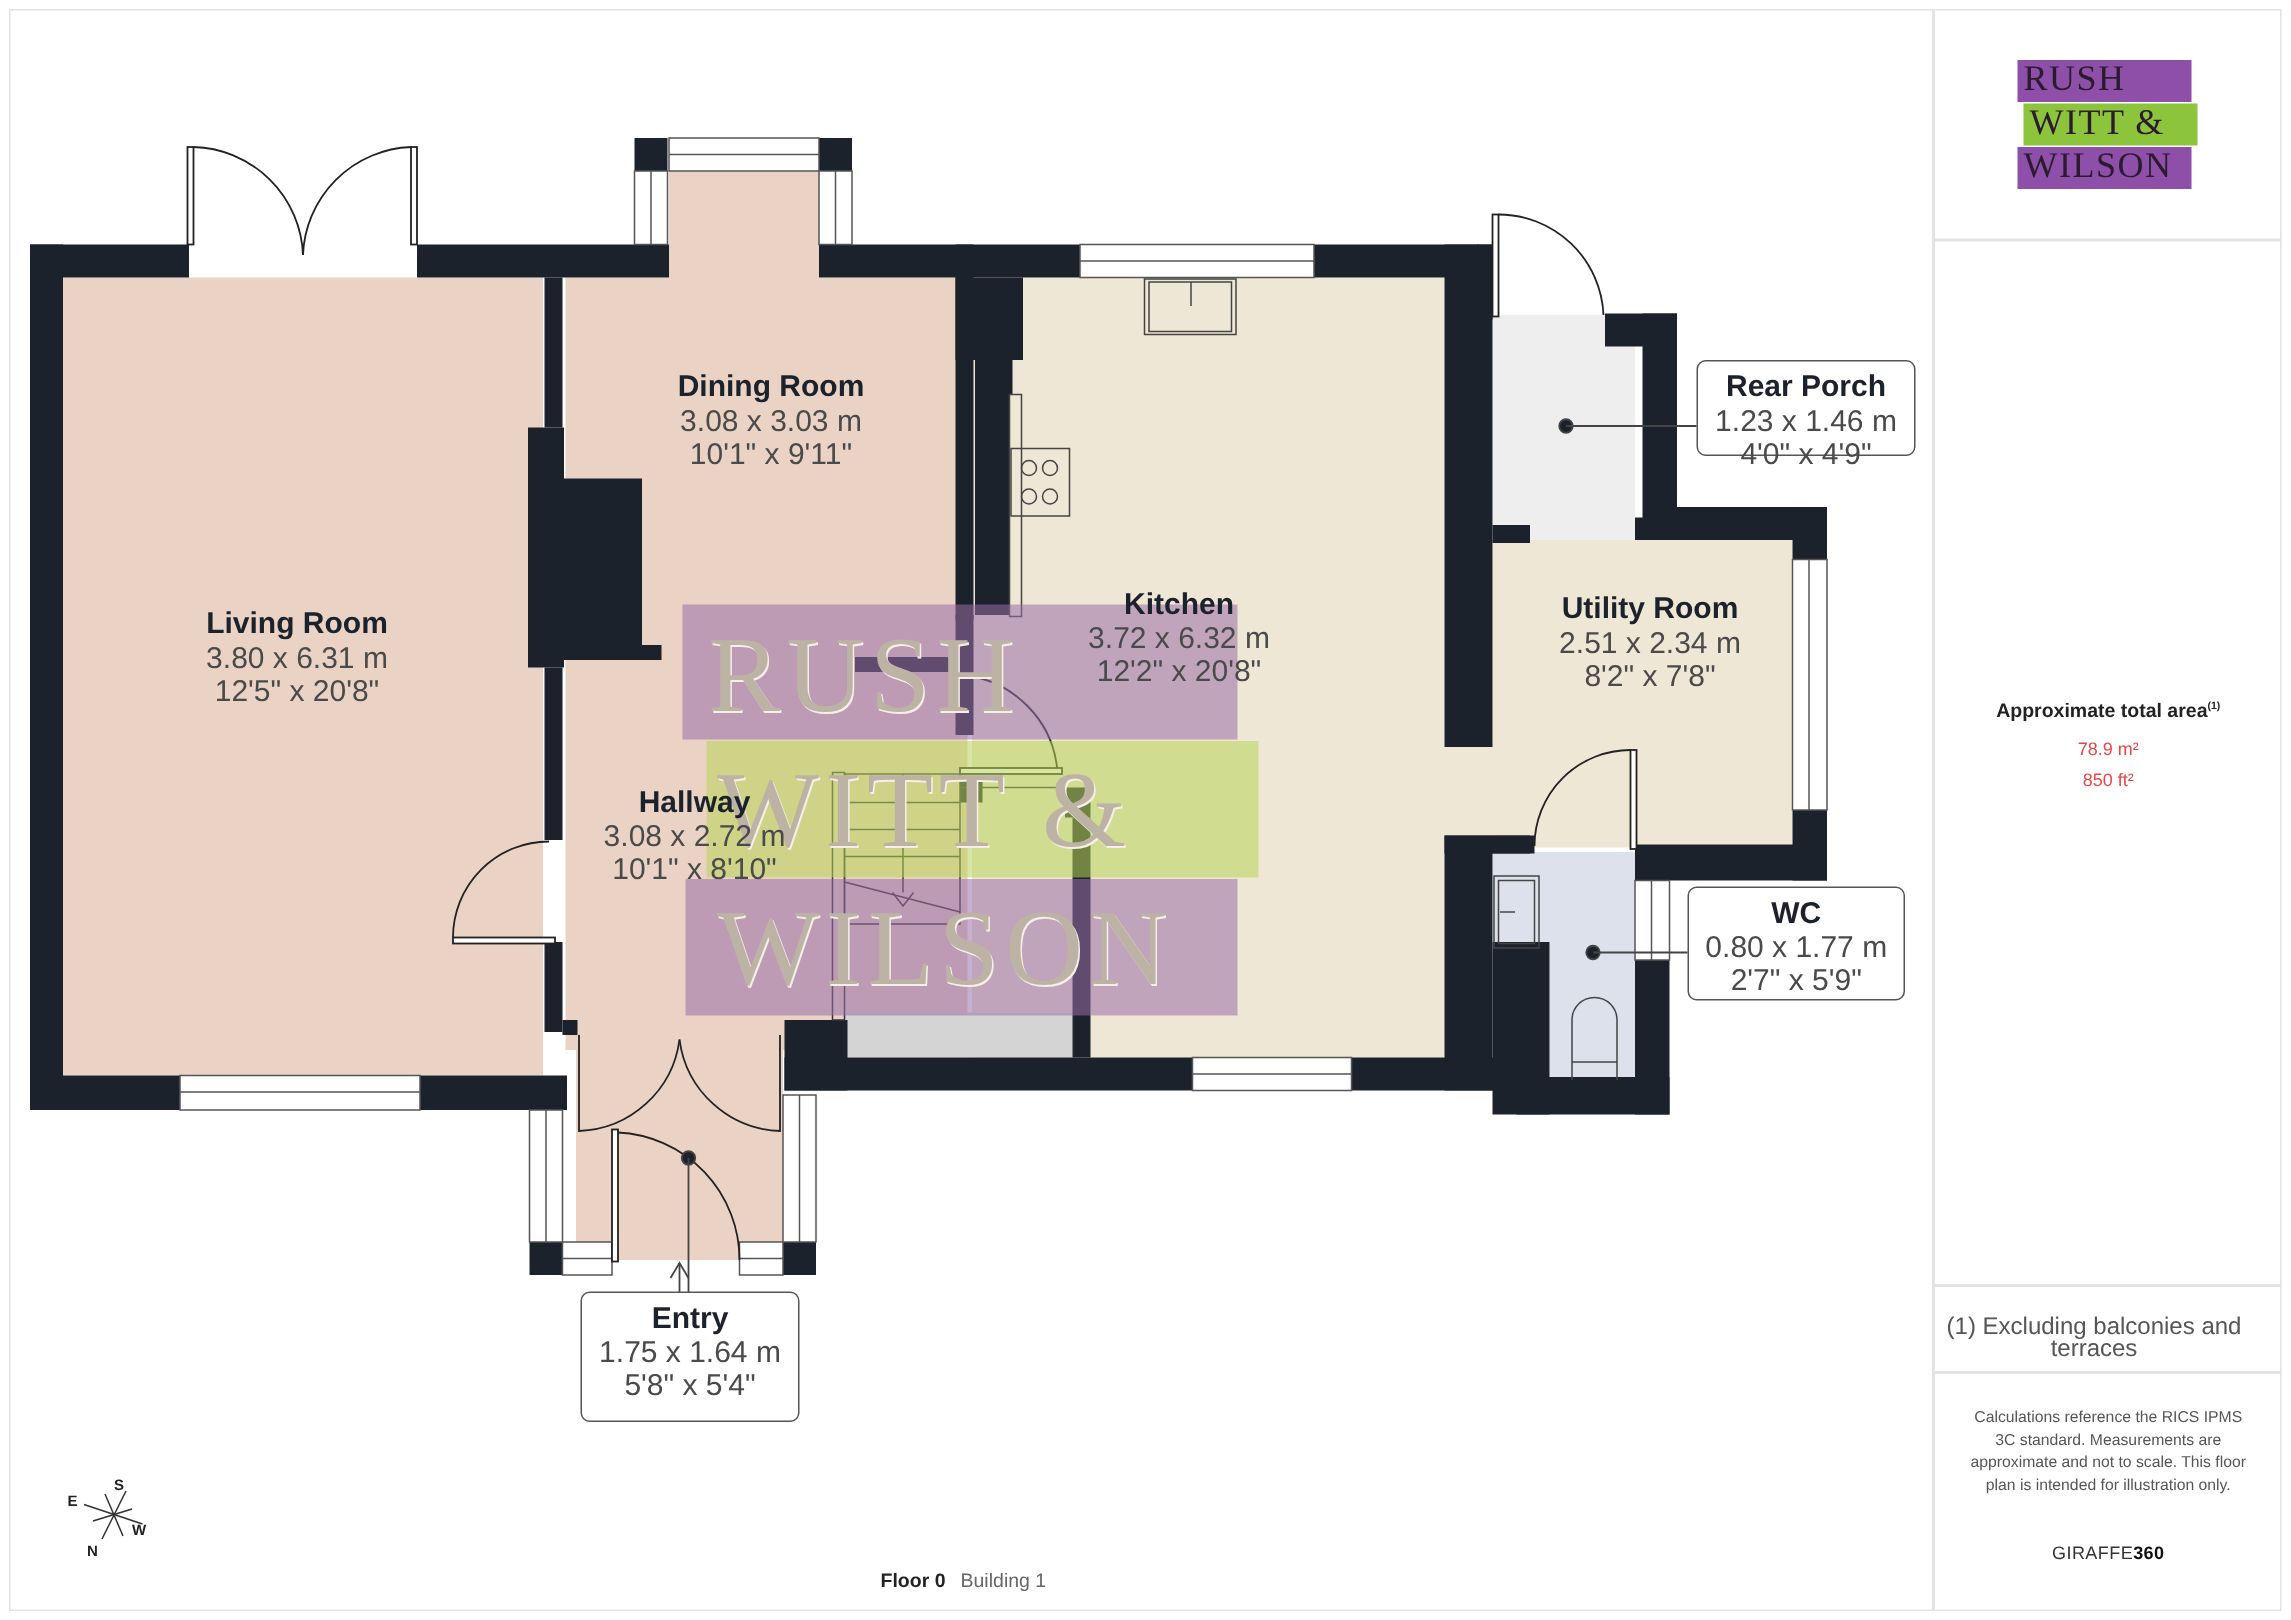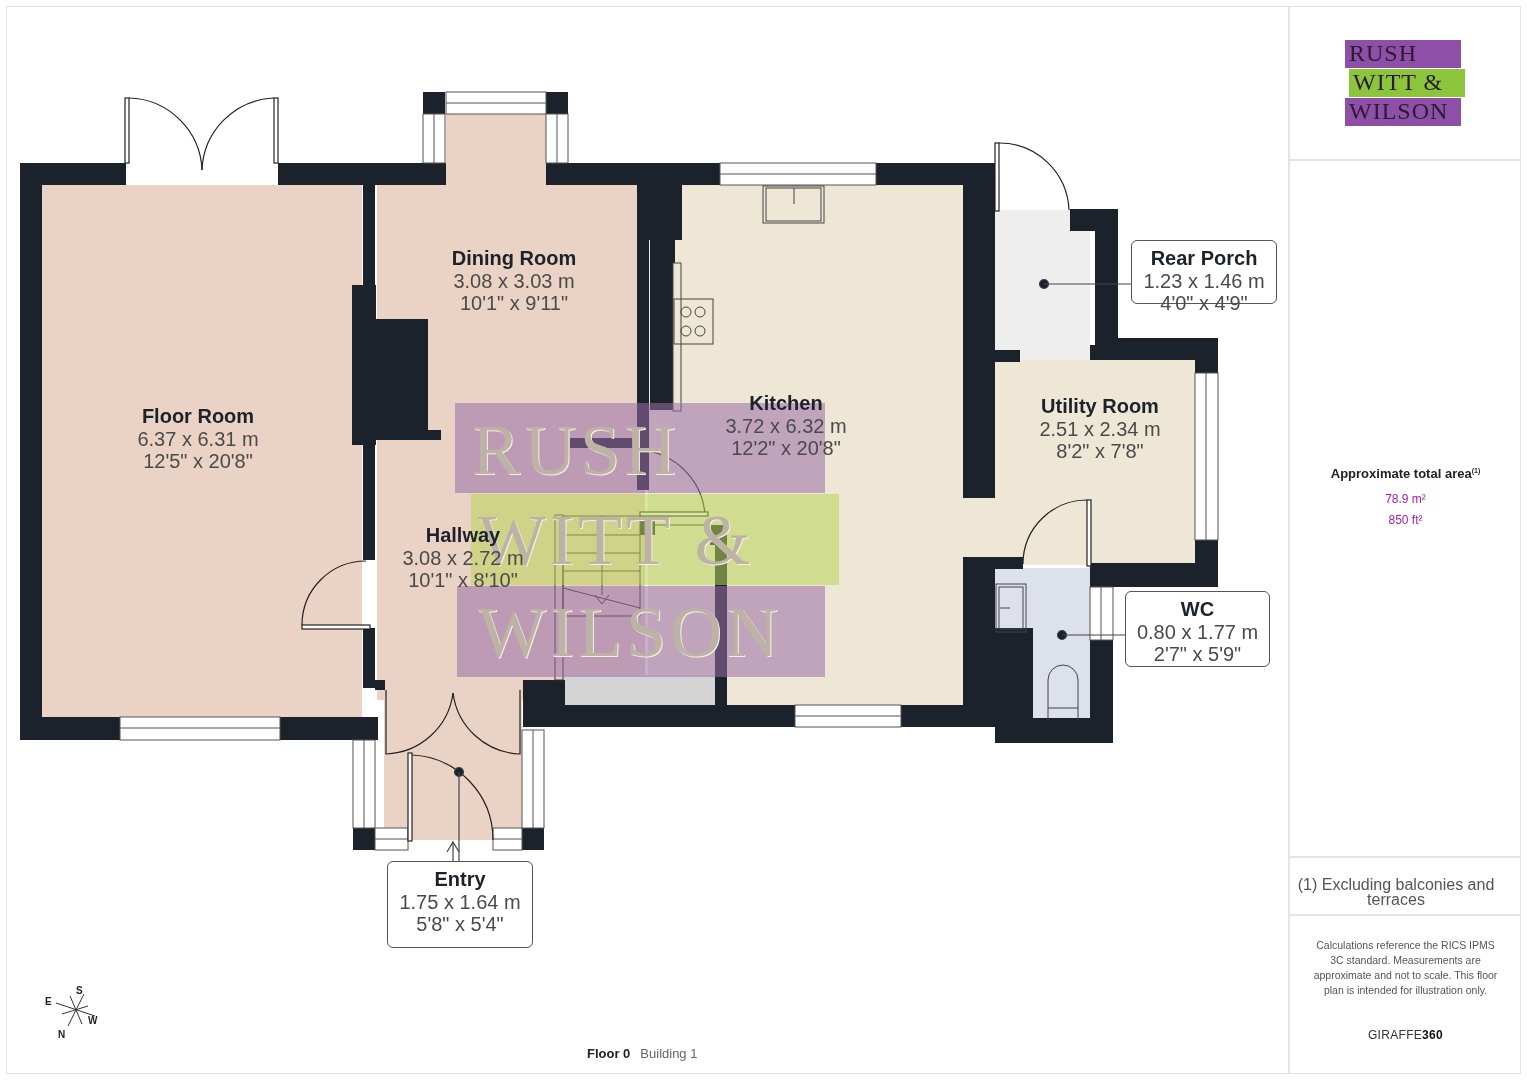--- a/index.html
+++ b/index.html
@@ -13,21 +13,21 @@
   .room-label .dim { font-size: 20px; line-height: 22px; color: #4a4a4a; }
   .callout { position: absolute; border: 1.5px solid #555; border-radius: 6px; background: #fff; text-align: center; box-sizing: border-box; }
   .callout .name { font-weight: bold; font-size: 20px; line-height: 24px; color: #1c222b; margin-top: 5px; }
   .callout .dim { font-size: 20px; line-height: 22px; color: #4a4a4a; }
   .logo { position: absolute; left: 1345px; top: 40px; width: 118px; height: 86px; }
   .logo-bar { position: absolute; font-family: "Liberation Serif", "DejaVu Serif", serif; font-size: 24px; line-height: 26px; color: #2a1b2e; letter-spacing: 1px; padding-left: 4px; box-sizing: border-box; height: 28px; }
   .wm { position: absolute; opacity: 0.55; }
   .wm-bar { position: absolute; font-family: "Liberation Serif", "DejaVu Serif", serif; color: #bdb3a5; letter-spacing: 4px; text-shadow: 1px 1px 0 #f5efe8; }
   .area-title { position: absolute; left: 1290px; width: 231px; top: 466px; text-align: center; font-weight: bold; font-size: 13px; color: #222; }
   .area-title sup { font-size: 7px; }
-  .area-val { position: absolute; left: 1290px; width: 231px; text-align: center; font-size: 12px; color: #a21caf; }
+  .area-val { position: absolute; left: 1290px; width: 231px; text-align: center; font-size: 12px; color: #ef4444; }
   .note { position: absolute; left: 1290px; width: 212px; text-align: center; font-size: 16px; color: #555; line-height: 15px; }
   .disclaimer { position: absolute; left: 1310px; width: 191px; top: 938px; text-align: center; font-size: 10.5px; color: #555; line-height: 15px; }
   .brand { position: absolute; left: 1290px; width: 231px; top: 1028px; text-align: center; font-size: 12px; color: #333; letter-spacing: 0.3px; }
   .brand b { font-weight: bold; color: #111; }
   .floor { position: absolute; top: 1046px; left: 587px; font-size: 13px; color: #222; }
   .floor b { font-weight: bold; margin-right: 10px; }
   .floor span.bld { color: #666; }
   .compass-l { position: absolute; font-size: 10px; font-weight: bold; color: #222; }
 </style>
 </head>
@@ -218,22 +218,22 @@
 <div class="wm">
   <div style="position:absolute; left:455px; top:403px; width:370px; height:90px; background:#9a6fa8;"></div>
   <div style="position:absolute; left:471px; top:494px; width:368px; height:91px; background:#b8d458;"></div>
   <div style="position:absolute; left:457px; top:586px; width:368px; height:91px; background:#9a6fa8;"></div>
 </div>
 <div class="wm-bar" style="left:472px; top:410px; font-size:72px; line-height:80px;">RUSH</div>
 <div class="wm-bar" style="left:478px; top:500px; font-size:72px; line-height:80px;">WITT &amp;</div>
 <div class="wm-bar" style="left:478px; top:592px; font-size:72px; line-height:80px;">WILSON</div>
 
 <div class="room-label" style="left:198px; top:404px;">
-  <div class="name">Floor Room</div>
-  <div class="dim">6.37 x 6.31 m</div>
+  <div class="name">Living Room</div>
+  <div class="dim">3.80 x 6.31 m</div>
   <div class="dim">12'5" x 20'8"</div>
 </div>
 <div class="room-label" style="left:514px; top:246px;">
   <div class="name">Dining Room</div>
   <div class="dim">3.08 x 3.03 m</div>
   <div class="dim">10'1" x 9'11"</div>
 </div>
 <div class="room-label" style="left:786px; top:391px;">
   <div class="name">Kitchen</div>
   <div class="dim">3.72 x 6.32 m</div>

